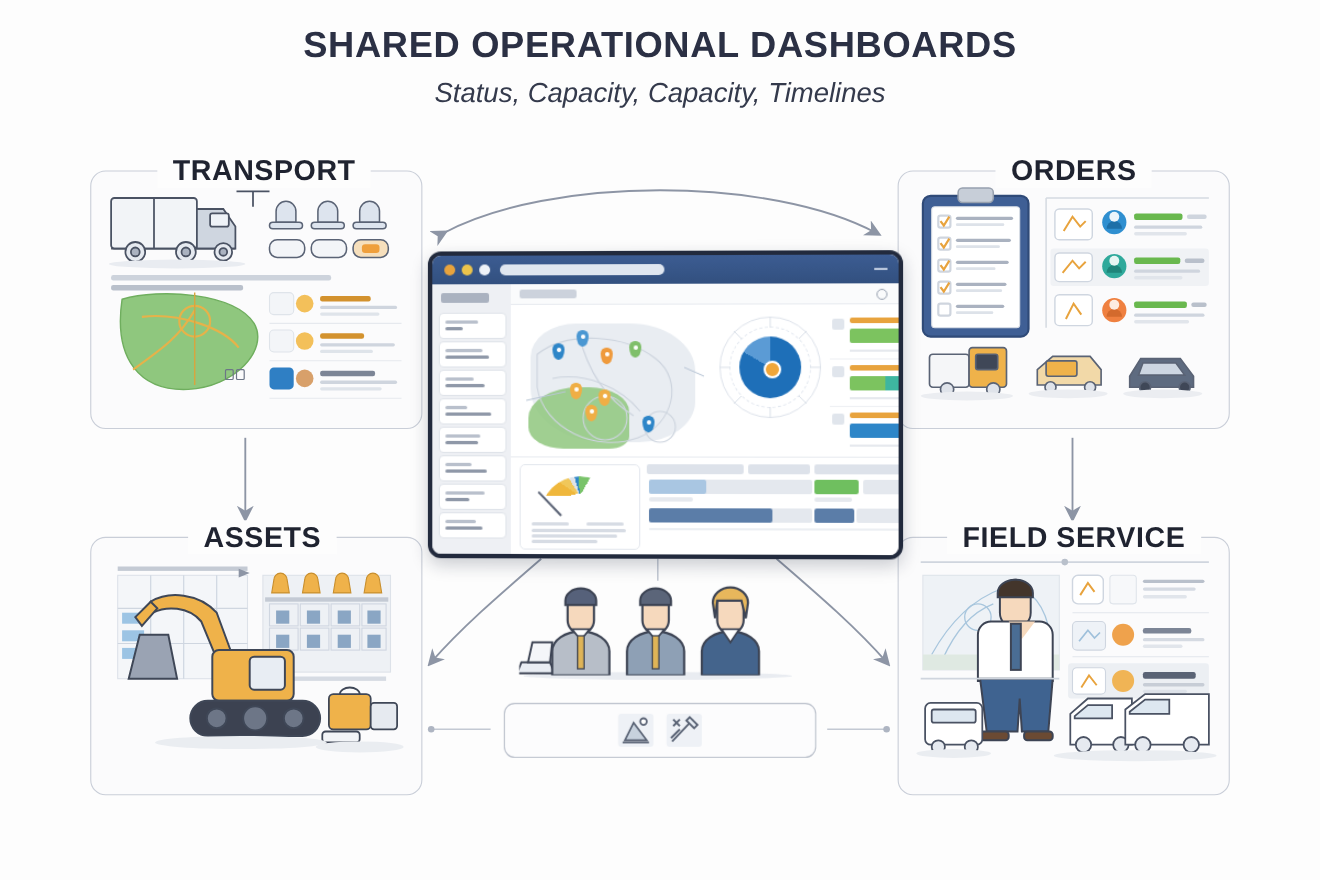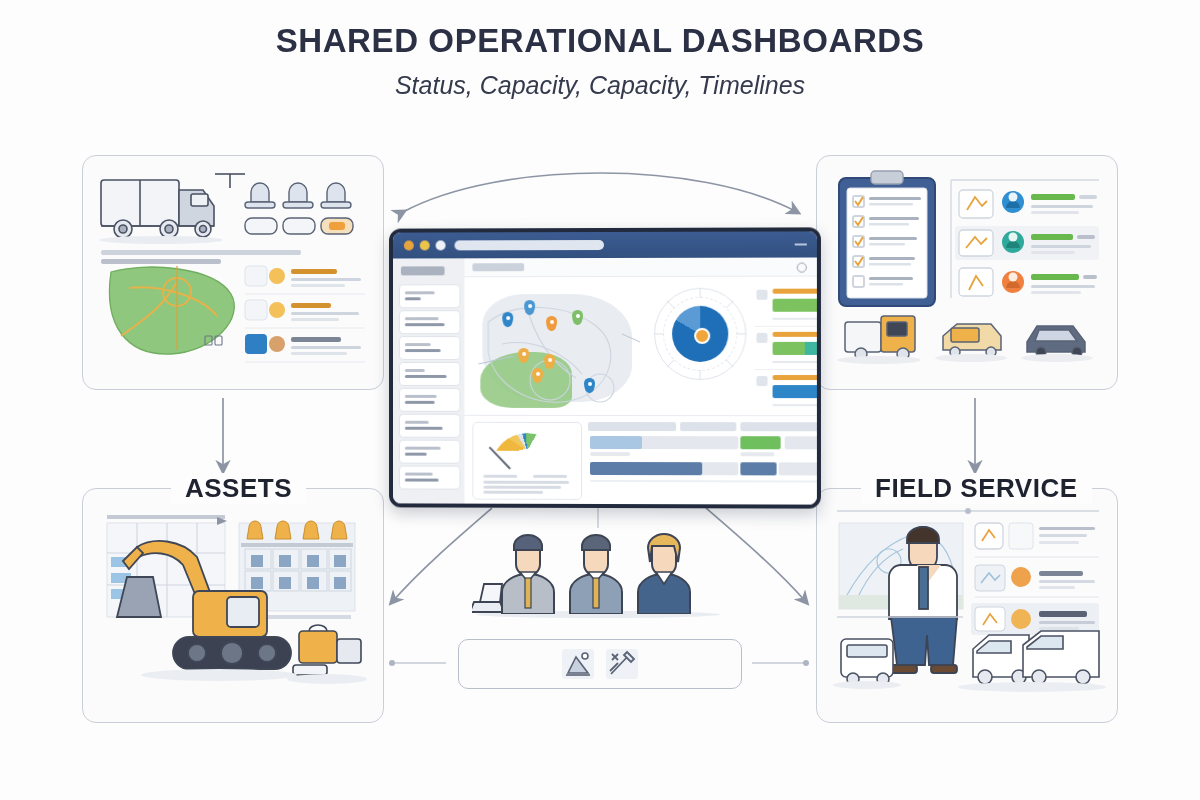--- a/index.html
+++ b/index.html
@@ -249,20 +249,21 @@
     <line x1="392" y1="663" x2="446" y2="663" stroke="#c3c9d3" stroke-width="1.4"></line>
     <circle cx="392" cy="663" r="3" fill="#aeb5c2"></circle>
 
     <line x1="752" y1="663" x2="806" y2="663" stroke="#c3c9d3" stroke-width="1.4"></line>
     <circle cx="806" cy="663" r="3" fill="#aeb5c2"></circle>
 
     <line x1="598" y1="508" x2="598" y2="528" stroke="#c3c9d3" stroke-width="1.4"></line>
   </svg>
 
   <div class="panel" id="panel-transport">
+    <div class="panel-legend">TRANSPORT</div>
     <div class="panel-body">
       <svg viewBox="0 0 282 215" width="282" height="215">
 
         <g stroke="#4a5263" stroke-width="1.6" fill="none">
           <rect x="8" y="14" width="78" height="46" rx="3" fill="#f2f4f7"></rect>
           <line x1="47" y1="14" x2="47" y2="60"></line>
           <path d="M86,24 L110,24 L121,40 L121,60 L86,60 Z" fill="#cfd6e0"></path>
           <rect x="98" y="28" width="17" height="12" rx="2" fill="#eef2f7"></rect>
           <path d="M8,60 L121,60"></path>
           <circle cx="30" cy="63" r="9" fill="#e6eaf0"></circle>
@@ -325,20 +326,21 @@
           <rect x="198" y="171" width="50" height="5" rx="2" fill="#7c8596"></rect>
           <rect x="198" y="180" width="70" height="3" rx="1.5" fill="#cfd5de"></rect>
           <rect x="198" y="186" width="56" height="3" rx="1.5" fill="#dfe4ea"></rect>
           <line x1="152" y1="196" x2="272" y2="196" stroke="#e6e9ee"></line>
         </g>
       </svg>
     </div>
   </div>
 
   <div class="panel" id="panel-orders">
+    <div class="panel-legend">ORDERS</div>
     <div class="panel-body">
       <svg viewBox="0 0 282 215" width="282" height="215">
 
         <rect x="12" y="12" width="96" height="128" rx="7" fill="#3f5f95" stroke="#2f4a78" stroke-width="2"></rect>
         <rect x="20" y="22" width="80" height="110" rx="3" fill="#ffffff" stroke="#d9dee6"></rect>
         <rect x="44" y="5" width="32" height="13" rx="4" fill="#c7ced8" stroke="#97a0ae" stroke-width="1.4"></rect>
         <g>
           <g fill="none" stroke="#e8a33d" stroke-width="2">
             <rect x="26" y="30" width="11" height="11" rx="2" stroke="#cfd5de"></rect>
             <path d="M28,35 l3,4 l5,-8"></path>

